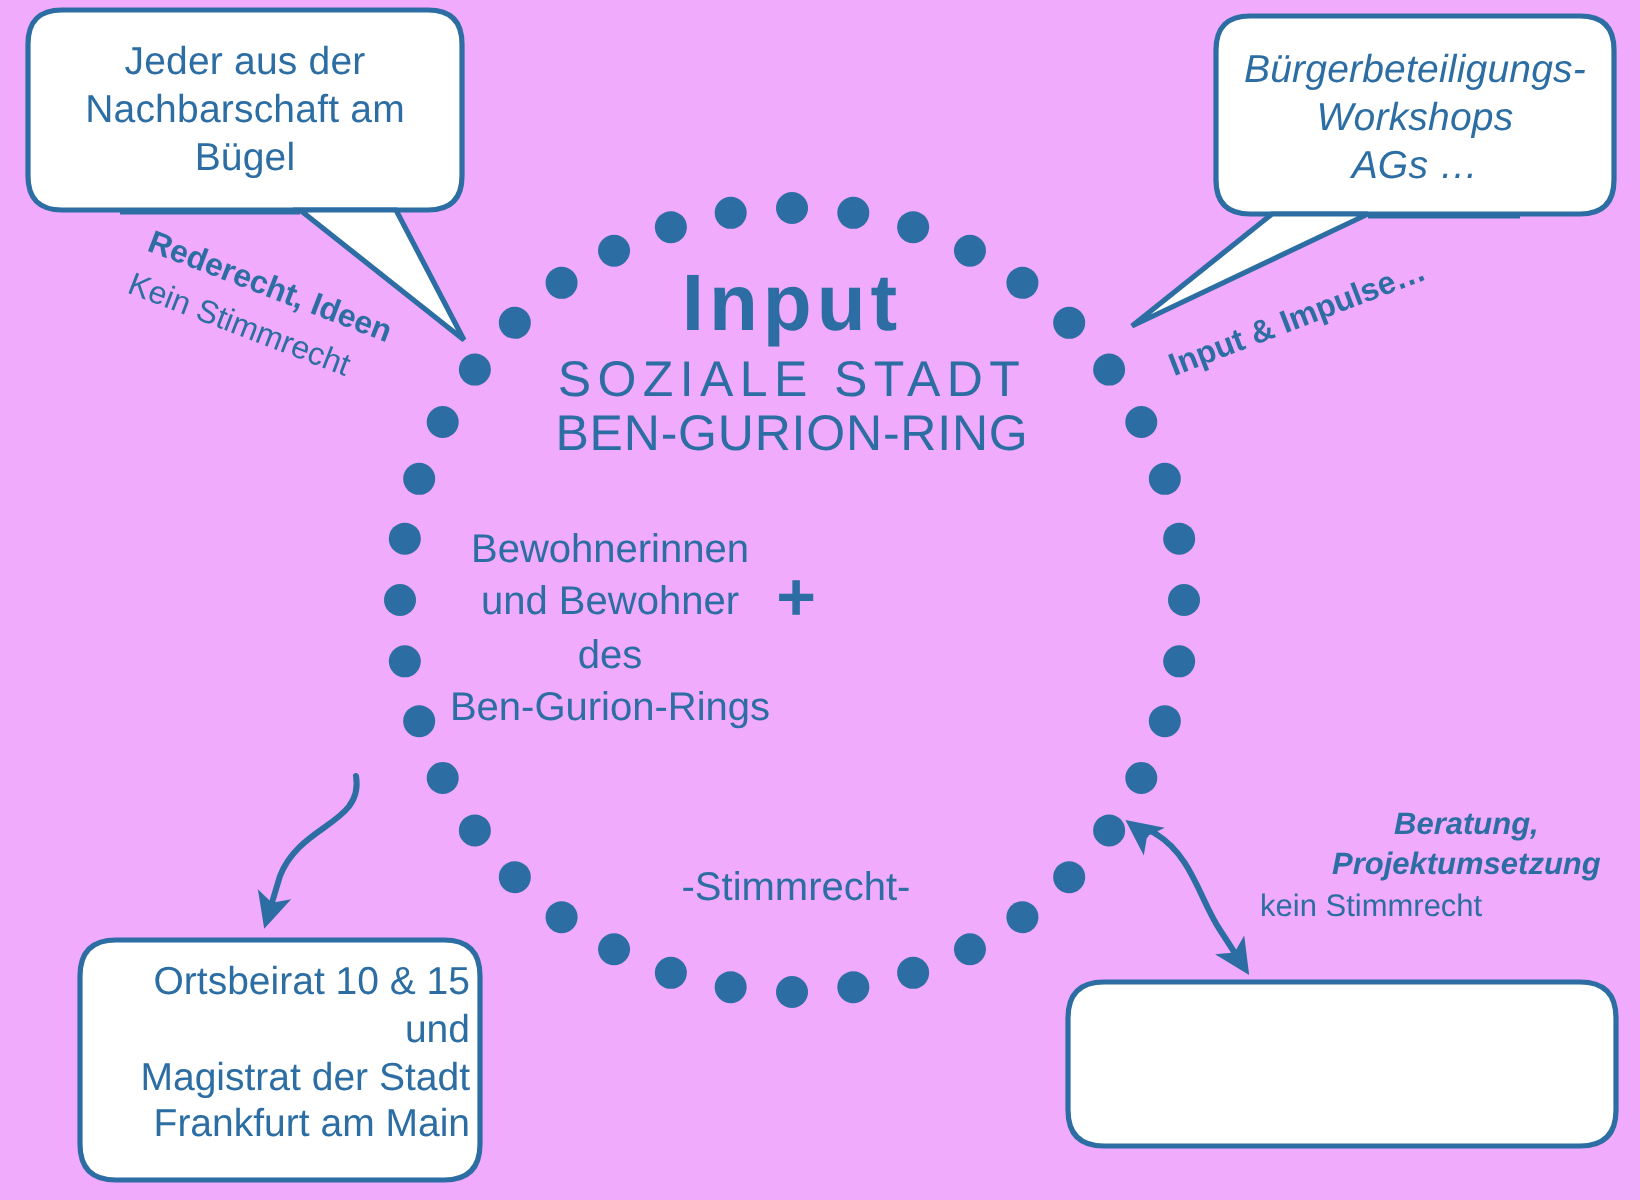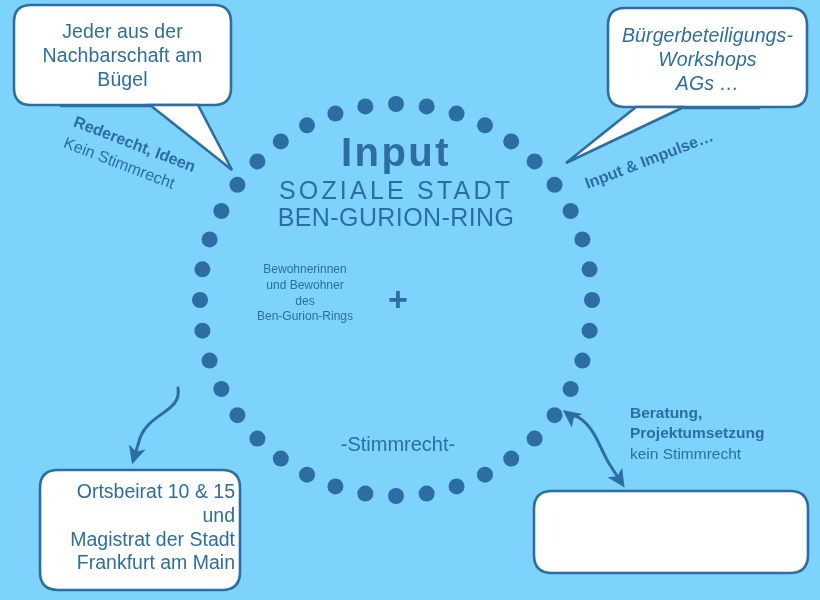--- a/index.html
+++ b/index.html
@@ -7,21 +7,21 @@
     padding: 0;
     background: #ffffff;
   }
   body {
     font-family: "Liberation Sans", sans-serif;
   }
   #stage {
     position: relative;
     width: 820px;
     height: 600px;
-    background: #7dd3fc;
+    background: #f0abfc;
     overflow: hidden;
   }
   #art {
     position: absolute;
     left: 0;
     top: 0;
     width: 820px;
     height: 600px;
   }
   .txt {
@@ -53,21 +53,21 @@
     font-weight: 400;
     letter-spacing: 3.2px;
   }
   .title-sub2 {
     font-size: 25px;
     font-weight: 400;
     letter-spacing: 0.4px;
   }
   
   .col-text {
-    font-size: 12px;
+    font-size: 20px;
     font-weight: 400;
     line-height: 1.32;
   }
   .plus-sign {
     font-size: 34px;
     font-weight: 700;
     line-height: 1;
   }
   .stimmrecht {
     font-size: 20px;
@@ -213,18 +213,18 @@
 
 
   <div class="txt stimmrecht" style="left:308px; top:432px; width:180px;">-Stimmrecht-</div>
 
 
   <div class="txt box-text" style="left:45px; top:480px; width:190px;text-align:right;">Ortsbeirat 10 &amp; 15
 und
 Magistrat der Stadt
 Frankfurt am Main</div>
 
-  <div class="ann ann-bold" style="left:630px; top:403px; text-align:left;">Beratung,
+  <div class="ann ann-bold" style="left:666px; top:403px; text-align:center;font-style:italic;">Beratung,
 Projektumsetzung</div>
   <div class="ann ann-reg" style="left:630px; top:444px; text-align:left;">kein Stimmrecht</div>
 
 
 </div>
 
 </body></html>

